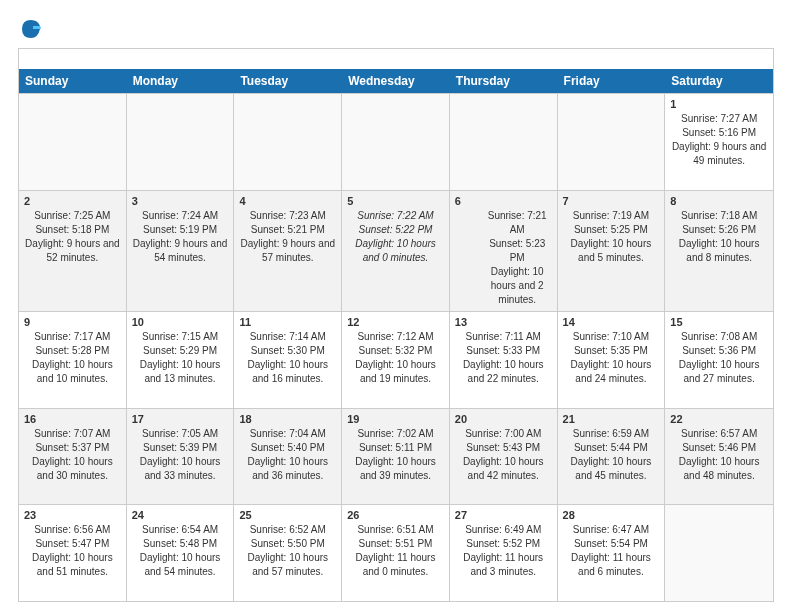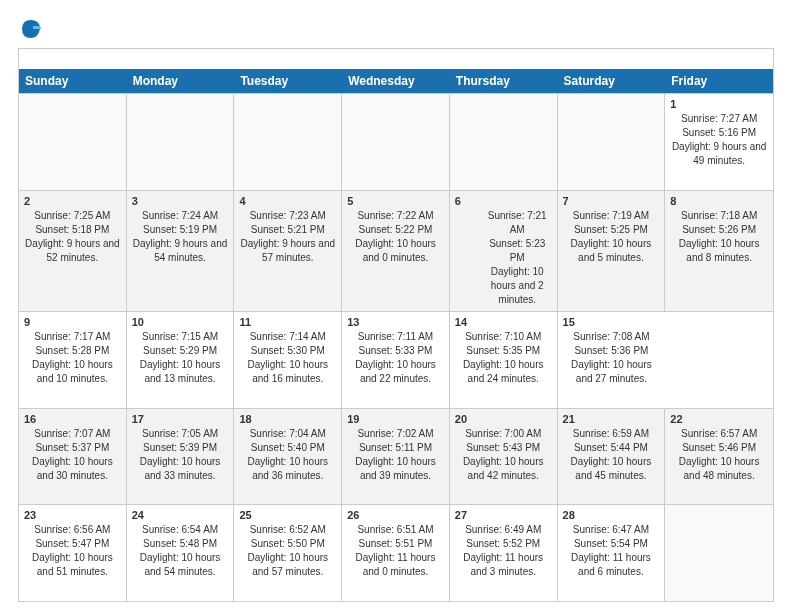--- a/index.html
+++ b/index.html
@@ -146,22 +146,22 @@
     </div>
   </div>
 
   <div class="calendar">
     <div class="cal-header">
     <div class="cal-header-cell">Sunday</div>
         <div class="cal-header-cell">Monday</div>
         <div class="cal-header-cell">Tuesday</div>
         <div class="cal-header-cell">Wednesday</div>
         <div class="cal-header-cell">Thursday</div>
+        <div class="cal-header-cell">Friday</div>
         <div class="cal-header-cell">Saturday</div>
-        <div class="cal-header-cell">Friday</div>
       </div>
     <div class="cal-body">
     <div class="cal-row">
           <div class="cal-cell empty"></div>
           <div class="cal-cell empty"></div>
           <div class="cal-cell empty"></div>
           <div class="cal-cell empty"></div>
           <div class="cal-cell empty"></div>
           <div class="cal-cell empty"></div>
           <div class="cal-cell">
@@ -185,21 +185,21 @@
 Daylight: 9 hours and 54 minutes.</div>
           </div>
           <div class="cal-cell">
             <span class="day-num">4</span>
             <div class="day-info" style="white-space: pre-line;">Sunrise: 7:23 AM
 Sunset: 5:21 PM
 Daylight: 9 hours and 57 minutes.</div>
           </div>
           <div class="cal-cell">
             <span class="day-num">5</span>
-            <div class="day-info" style="white-space: pre-line;">Sunrise: 7:22 AM
+            <div class="day-info" style="white-space: pre-line; font-style: italic;">Sunrise: 7:22 AM
 Sunset: 5:22 PM
 Daylight: 10 hours and 0 minutes.</div>
           </div>
           <div class="cal-cell">
             <span class="day-num">6</span>
             <div class="day-info" style="white-space: pre-line; margin-left: 28px;">Sunrise: 7:21 AM
 Sunset: 5:23 PM
 Daylight: 10 hours and 2 minutes.</div>
           </div>
           <div class="cal-cell">
@@ -226,20 +226,26 @@
             <span class="day-num">10</span>
             <div class="day-info" style="white-space: pre-line;">Sunrise: 7:15 AM
 Sunset: 5:29 PM
 Daylight: 10 hours and 13 minutes.</div>
           </div>
           <div class="cal-cell">
             <span class="day-num">11</span>
             <div class="day-info" style="white-space: pre-line;">Sunrise: 7:14 AM
 Sunset: 5:30 PM
 Daylight: 10 hours and 16 minutes.</div>
+          </div>
+          <div class="cal-cell">
+            <span class="day-num">12</span>
+            <div class="day-info" style="white-space: pre-line;">Sunrise: 7:12 AM
+Sunset: 5:32 PM
+Daylight: 10 hours and 19 minutes.</div>
           </div>
           <div class="cal-cell">
             <span class="day-num">13</span>
             <div class="day-info" style="white-space: pre-line;">Sunrise: 7:11 AM
 Sunset: 5:33 PM
 Daylight: 10 hours and 22 minutes.</div>
           </div>
           <div class="cal-cell">
             <span class="day-num">14</span>
             <div class="day-info" style="white-space: pre-line;">Sunrise: 7:10 AM

